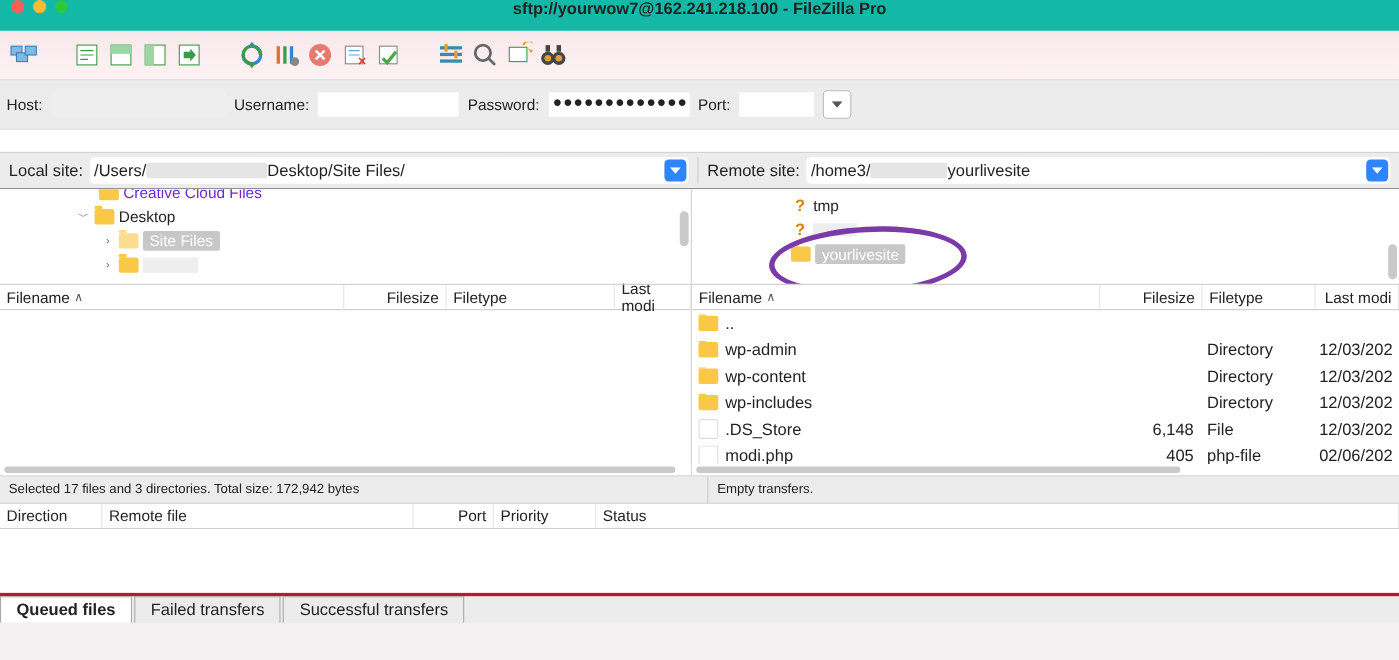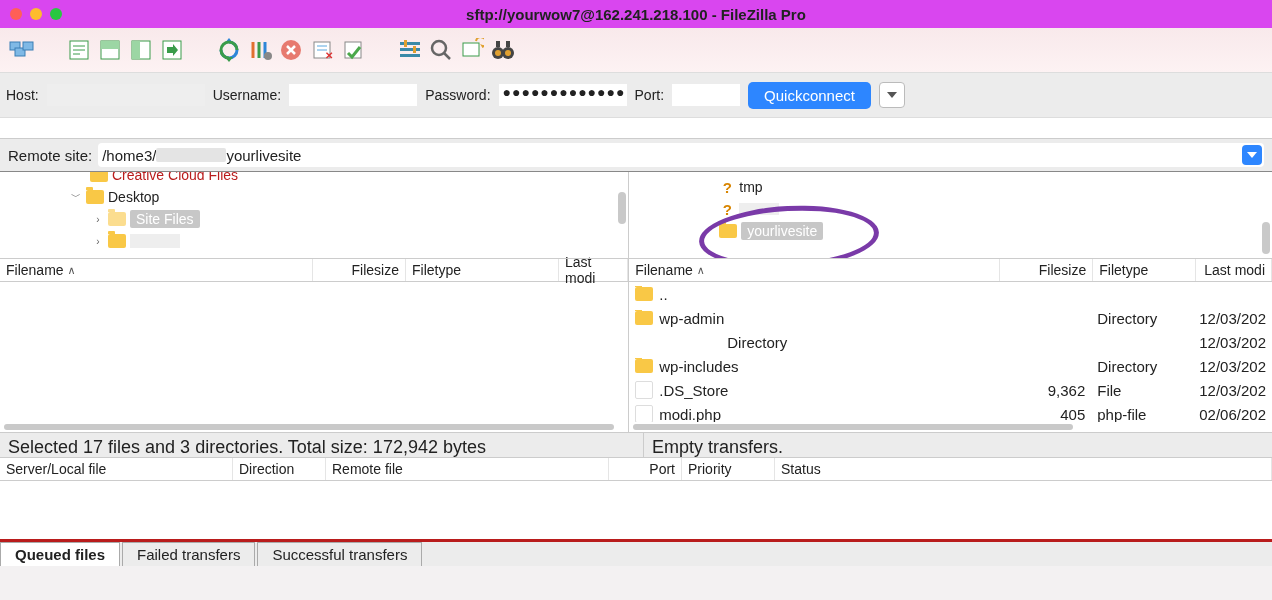--- a/index.html
+++ b/index.html
@@ -1,16 +1,16 @@
 <!DOCTYPE html>
 <html><head>
 <meta charset="utf-8">
 <style>
   html,body{margin:0;padding:0;font-family:-apple-system,Helvetica,Arial,sans-serif;font-size:13px;color:#222;background:#f3f1f2;width:1272px;height:600px;overflow:hidden}
-  .titlebar{height:28px;display:flex;align-items:center;position:relative;background:#d946ef}
+  .titlebar{height:28px;display:flex;position:relative;background:#14b8a6}
   .traffic{display:flex;gap:8px;margin-left:10px}
   .dot{width:12px;height:12px;border-radius:50%}
   .dot.r{background:#ff5f57}.dot.y{background:#febc2e}.dot.g{background:#28c840}
   .title{position:absolute;left:0;right:0;text-align:center;font-weight:600;font-size:15px;color:#222}
   .toolbar{height:38px;display:flex;align-items:center;padding:3px 8px;background:linear-gradient(#f8e9eb,#fdf2f3);gap:4px}
   .tgroup{display:flex;gap:3px;margin-right:25px}
   .ticon{width:28px;height:28px;display:flex;align-items:center;justify-content:center}
   .quickbar{height:36px;display:flex;align-items:center;padding:4px 6px;background:#ececec;border-top:1px solid #ddd;border-bottom:1px solid #ddd;gap:8px;font-size:14px}
   .quickbar label{font-weight:400}
   .qinput{height:22px;border:none;background:#fff;padding:0 4px;font-size:14px}
@@ -44,21 +44,21 @@
   .list{flex:1;overflow:hidden;position:relative}
   .row{display:flex;align-items:center;height:24px;font-size:15px}
   .row .c{padding:0 6px;overflow:hidden;white-space:nowrap}
   .cfn{width:300px;display:flex;align-items:center;gap:6px}
   .csz{width:80px;text-align:right}
   .cft{width:100px}
   .cdt{flex:1;text-align:right;padding-right:4px}
   .file-ico{width:16px;height:16px;border:1px solid #ddd;border-radius:2px;background:#fff}
   .hscroll{height:10px;background:#fff;position:relative}
   .hscroll .thumb{position:absolute;left:4px;top:2px;height:6px;background:#c9c9c9;border-radius:3px}
-  .status-line{height:24px;display:flex;background:#ececec;border-top:1px solid #ccc;border-bottom:1px solid #ccc;font-size:18px}
+  .status-line{height:24px;display:flex;background:#ececec;border-top:1px solid #ccc;border-bottom:1px solid #ccc;font-size:12px}
   .status-line .sc{padding:4px 8px}
   .status-line .sc.left{width:627px;border-right:1px solid #ccc}
   .queuehead{height:22px;display:flex;align-items:center;background:#fff;border-bottom:1px solid #ccc;font-size:14px}
   .queuehead .col{padding:0 6px;border-right:1px solid #e5e5e5;height:100%;display:flex;align-items:center}
   .queuebody{height:58px;background:#fff}
   .tabs{height:24px;display:flex;align-items:flex-end;background:#ececec;border-top:3px solid #b91c1c}
   .tab{padding:3px 14px;border:1px solid #aaa;border-bottom:none;margin-right:2px;font-size:15px;background:#ececec}
   .tab.active{font-weight:700;background:#fff}
   .arrow-up{font-size:11px;color:#555}
   svg{display:block}
@@ -190,31 +190,43 @@
 
 <div class="quickbar">
   <label>Host:</label>
   <div class="qinput" style="width:150px;background:#eee"></div>
   <label>Username:</label>
   <div class="qinput" style="width:120px"></div>
   <label>Password:</label>
   <div class="qinput" style="width:120px;letter-spacing:1px">●●●●●●●●●●●●●</div>
   <label>Port:</label>
   <input class="qinput" style="width: 60px;">
-  <button class="qbtn">Quickconnect</button>
   <div class="qdrop">
       <svg width="10" height="6">
         <path d="M0 0 L10 0 L5 6 Z" fill="#555"></path>
       </svg>
     </div>
 </div>
 
 <div class="logarea"></div>
 
 <div class="sites">
+  <div class="sitecell local">
+    <span>Local site:</span>
+    <div class="combo">
+      <span class="part">/Users/</span>
+      <span class="mask" style="width:110px"></span>
+      <span class="part">Desktop/Site Files/</span>
+      <div class="drop">
+          <svg width="10" height="6">
+            <path d="M0 0 L10 0 L5 6 Z" fill="#fff"></path>
+          </svg>
+        </div>
+    </div>
+  </div>
   <div class="sitecell remote">
     <span>Remote site:</span>
     <div class="combo">
       <span class="part">/home3/</span>
       <span class="mask" style="width:70px"></span>
       <span class="part">yourlivesite</span>
       <div class="drop">
           <svg width="10" height="6">
             <path d="M0 0 L10 0 L5 6 Z" fill="#fff"></path>
           </svg>
@@ -222,21 +234,21 @@
     </div>
   </div>
 </div>
 
 <div class="panes">
 
   <div class="pane left">
     <div class="tree">
       <div class="tree-row" style="padding-left:90px;margin-top:-8px">
         <span class="folder-ico fy"></span>
-        <span style="color:#b91c1c">Creative Cloud Files</span>
+        <span style="color:#6d28d9">Creative Cloud Files</span>
       </div>
       <div class="tree-row" style="padding-left:70px">
         <span class="disc">﹀</span>
         <span class="folder-ico fy"></span>
         <span>Desktop</span>
       </div>
       <div class="tree-row" style="padding-left:92px">
         <span class="disc">›</span>
         <span class="folder-ico fy" style="opacity:.6"></span>
         <span class="sel-label">Site Files</span>
@@ -299,39 +311,43 @@
       <div class="row">
           <div class="c cfn" style="width:358px">
             <span class="folder-ico fy"></span>
             <span>wp-admin</span>
           </div>
           <div class="c csz"></div>
           <div class="c cft" style="width:90px">Directory</div>
           <div class="c cdt">12/03/202</div>
         </div>
       <div class="row">
+          <div class="c cfn" style="width:358px">
+            <span class="folder-ico fy"></span>
+            <span>wp-content</span>
+          </div>
           <div class="c csz"></div>
           <div class="c cft" style="width:90px">Directory</div>
           <div class="c cdt">12/03/202</div>
         </div>
       <div class="row">
           <div class="c cfn" style="width:358px">
             <span class="folder-ico fy"></span>
             <span>wp-includes</span>
           </div>
           <div class="c csz"></div>
           <div class="c cft" style="width:90px">Directory</div>
           <div class="c cdt">12/03/202</div>
         </div>
       <div class="row">
           <div class="c cfn" style="width:358px">
             <span class="file-ico"></span>
             <span>.DS_Store</span>
           </div>
-          <div class="c csz">9,362</div>
+          <div class="c csz">6,148</div>
           <div class="c cft" style="width:90px">File</div>
           <div class="c cdt">12/03/202</div>
         </div>
       <div class="row">
           <div class="c cfn" style="width:358px">
             <span class="file-ico"></span>
             <span>modi.php</span>
           </div>
           <div class="c csz">405</div>
           <div class="c cft" style="width:90px">php-file</div>
@@ -343,21 +359,20 @@
       </div>
   </div>
 </div>
 
 <div class="status-line">
   <div class="sc left">Selected 17 files and 3 directories. Total size: 172,942 bytes</div>
   <div class="sc">Empty transfers.</div>
 </div>
 
 <div class="queuehead">
-  <div class="col" style="width:220px">Server/Local file</div>
   <div class="col" style="width:80px">Direction</div>
   <div class="col" style="width:270px">Remote file</div>
   <div class="col" style="width:60px;justify-content:flex-end">Port</div>
   <div class="col" style="width:80px">Priority</div>
   <div class="col" style="flex:1">Status</div>
 </div>
 <div class="queuebody"></div>
 
 <div class="tabs">
   <div class="tab active">Queued files</div>

